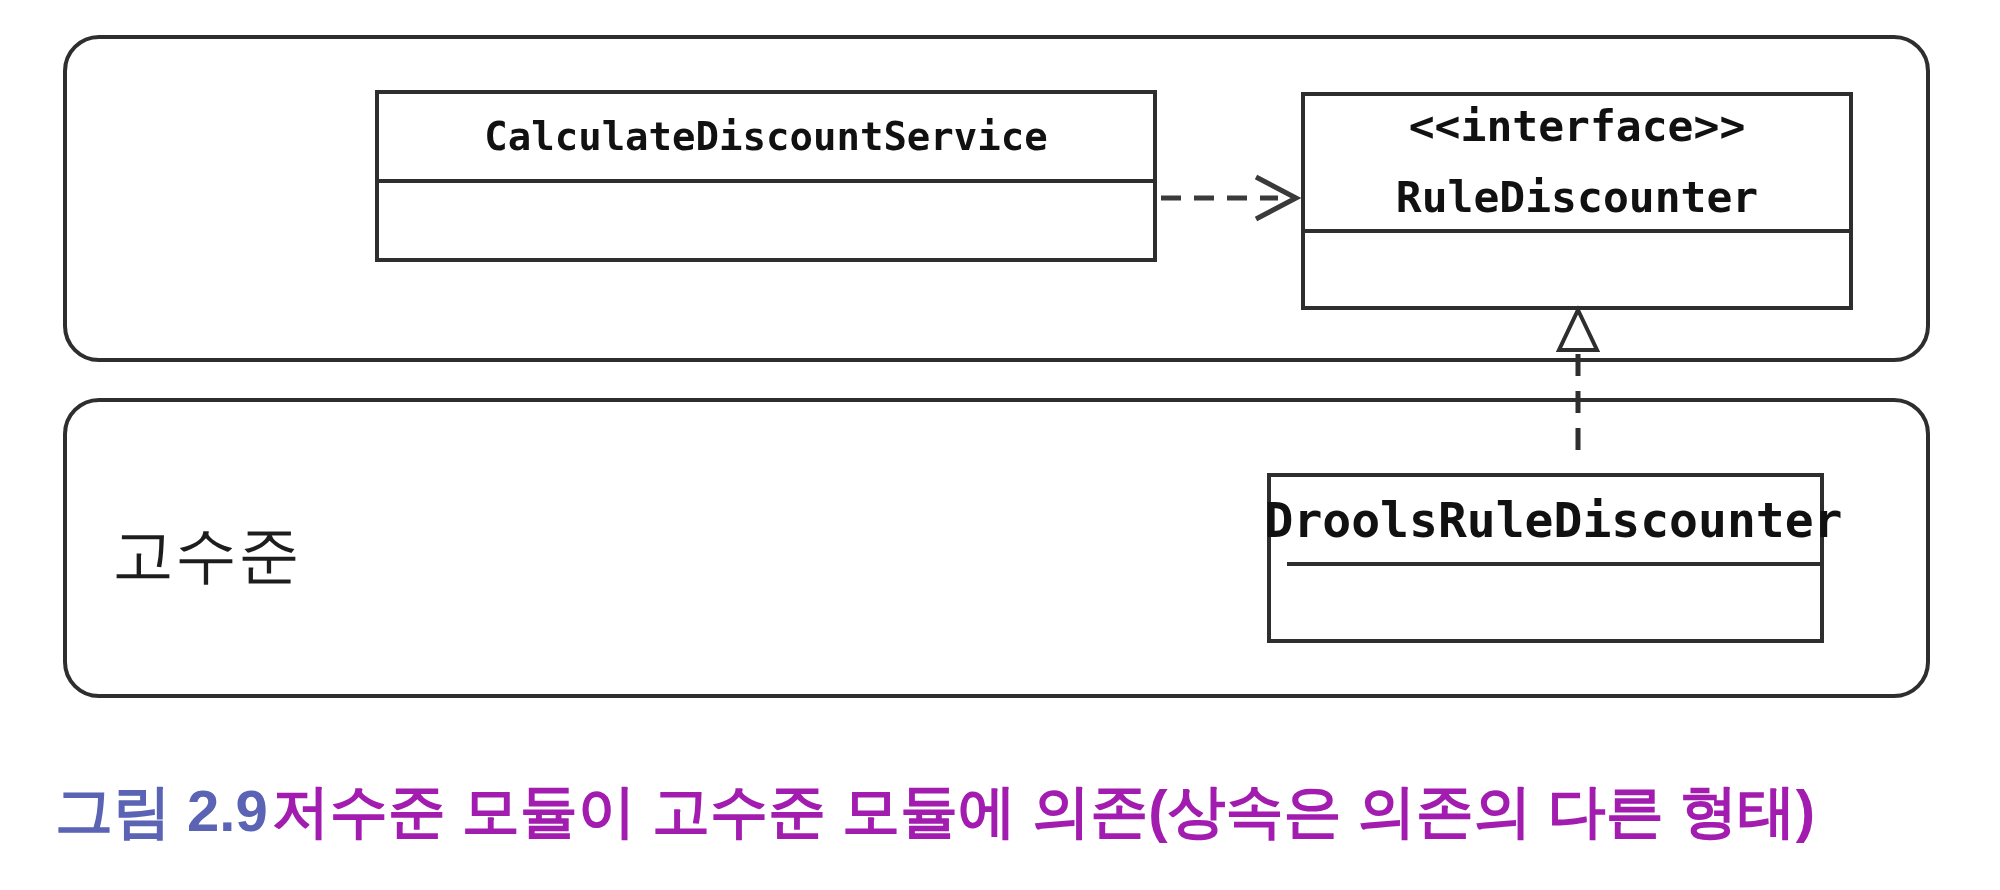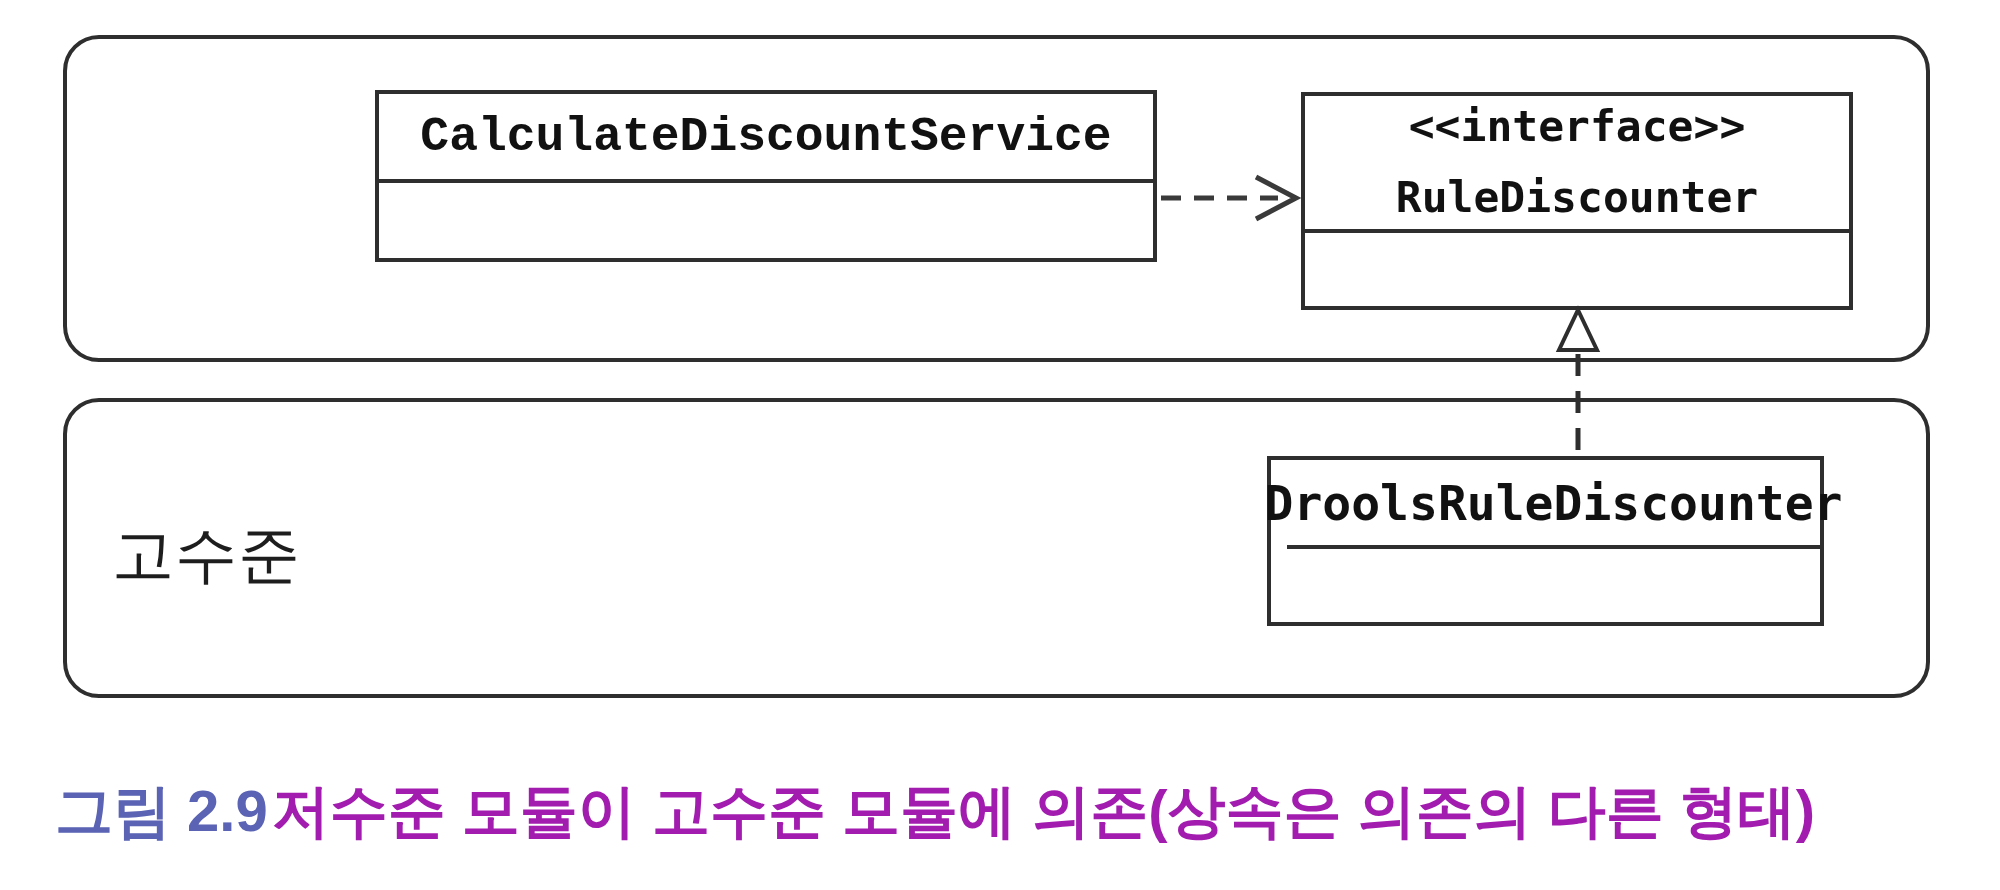--- a/index.html
+++ b/index.html
@@ -59,28 +59,28 @@
     align-items: center;
     justify-content: center;
     font-family: "DejaVu Sans Mono", "Liberation Mono", monospace;
     font-weight: 700;
     color: #111111;
     white-space: nowrap;
   }
   .uml-body { flex: 1 1 auto; background: #ffffff; }
 
   .box-cds    { left: 375px;  top: 90px;  width: 782px; height: 172px; }
-  .box-cds .uml-title    { height: 85px; font-size: 48px; font-family: Liberation Mono, monospace; }
+  .box-cds .uml-title    { height: 85px; font-size: 39px; }
 
   .box-iface  { left: 1301px; top: 92px;  width: 552px; height: 218px; }
   .box-iface .uml-title  { height: 133px; gap: 12px; }
   .stereotype { font-size: 43px; line-height: 56px; }
   .iface-name { font-size: 43px; line-height: 62px; }
 
-  .box-drools { left: 1267px; top: 456px; width: 557px; height: 170px; padding-left: 16px; }
+  .box-drools { left: 1267px; top: 473px; width: 557px; height: 170px; padding-left: 16px; }
   .box-drools .uml-title { height: 85px; font-size: 48px; }
 
   
   .overlay {
     position: absolute;
     left: 0;
     top: 0;
     width: 2000px;
     height: 890px;
     pointer-events: none;

